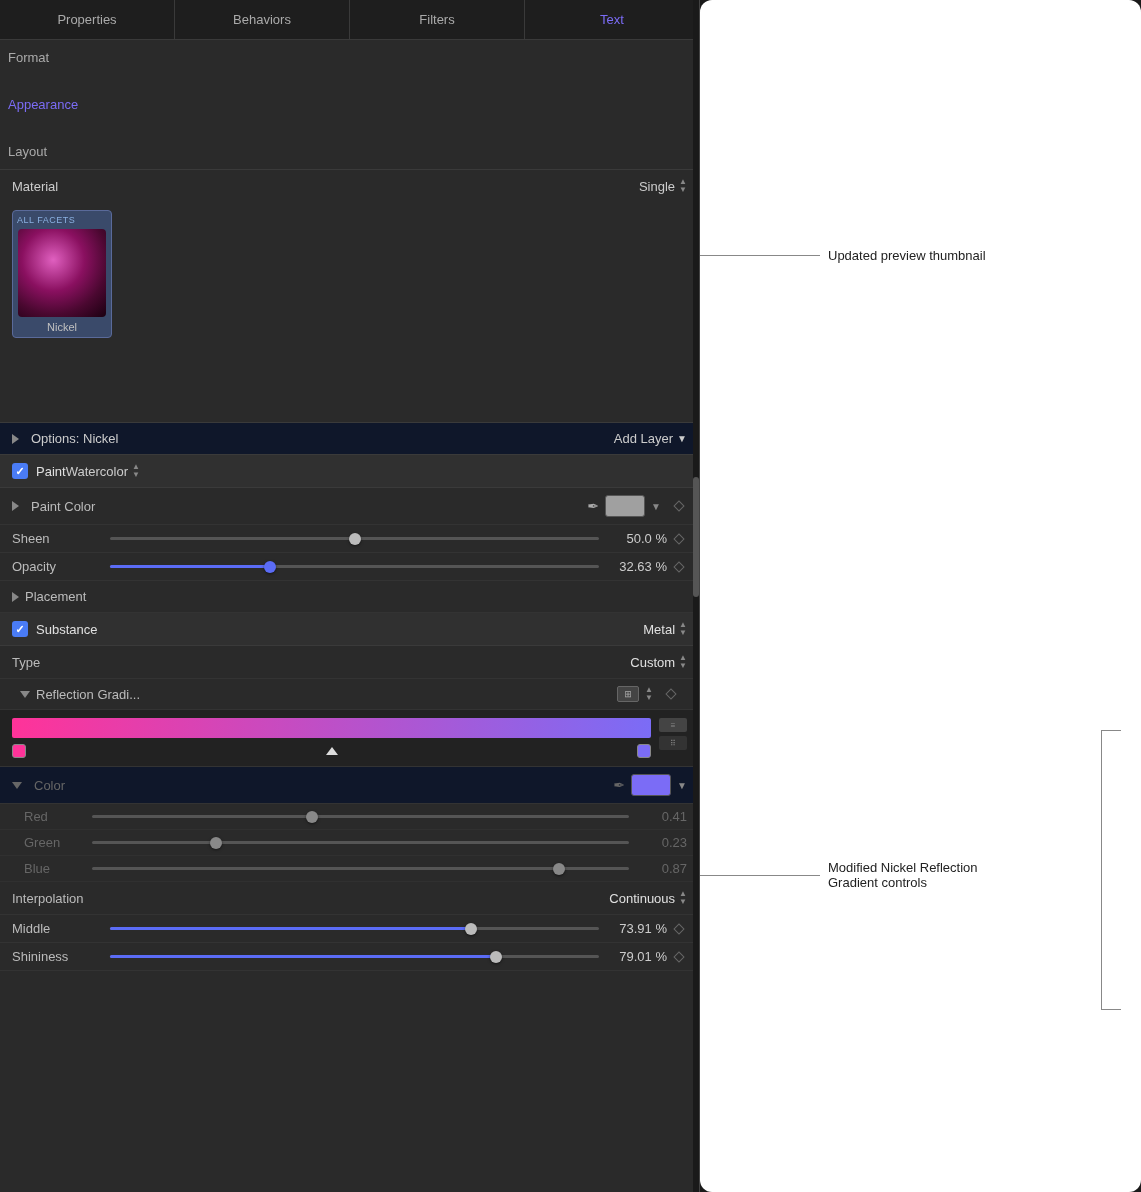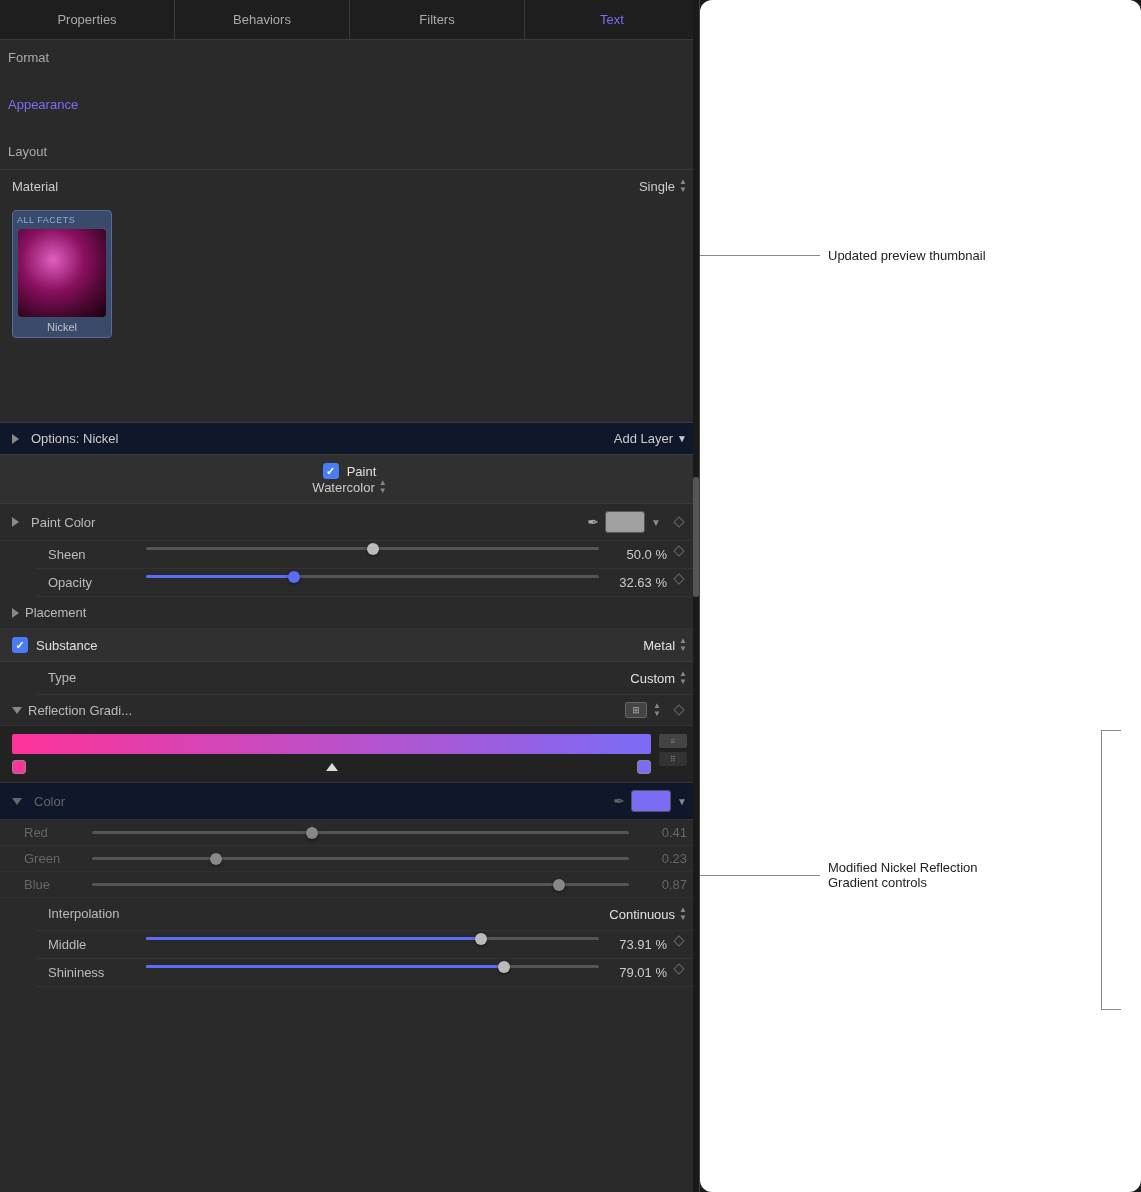--- a/index.html
+++ b/index.html
@@ -174,21 +174,20 @@
     }
 
     
     .paint-row {
       display: flex;
       justify-content: flex-start;
       align-items: center;
       padding: 8px 12px;
       background: #303030;
       border-bottom: 1px solid #3a3a3a;
-      flex-direction: column;
     }
 
     .paint-left {
       display: flex;
       align-items: center;
       gap: 8px;
       font-size: 13px;
       color: #e0e0e0;
     }
 
@@ -196,25 +195,24 @@
       display: flex;
       align-items: center;
       gap: 4px;
       font-size: 13px;
       color: #ccc;
     }
 
     
     .control-row {
       display: flex;
-      align-items: flex-start;
+      align-items: center;
       padding: 6px 12px;
       background: #2a2a2a;
       border-bottom: 1px solid #333;
-      margin-left: 36px;
     }
 
     .control-label {
       width: 90px;
       font-size: 13px;
       color: #bbb;
       flex-shrink: 0;
     }
 
     .control-slider-area {
@@ -369,21 +367,21 @@
       align-items: center;
       padding: 8px 12px;
       background: #303030;
       border-bottom: 1px solid #3a3a3a;
     }
 
     
     .reflection-row {
       display: flex;
       align-items: center;
-      padding: 7px 12px;
+      padding: 7px 20px;
       background: #2a2a2a;
       border-bottom: 1px solid #333;
     }
 
     
     .gradient-bar-section {
       background: #222;
       padding: 8px 12px;
       border-bottom: 1px solid #333;
       display: flex;

